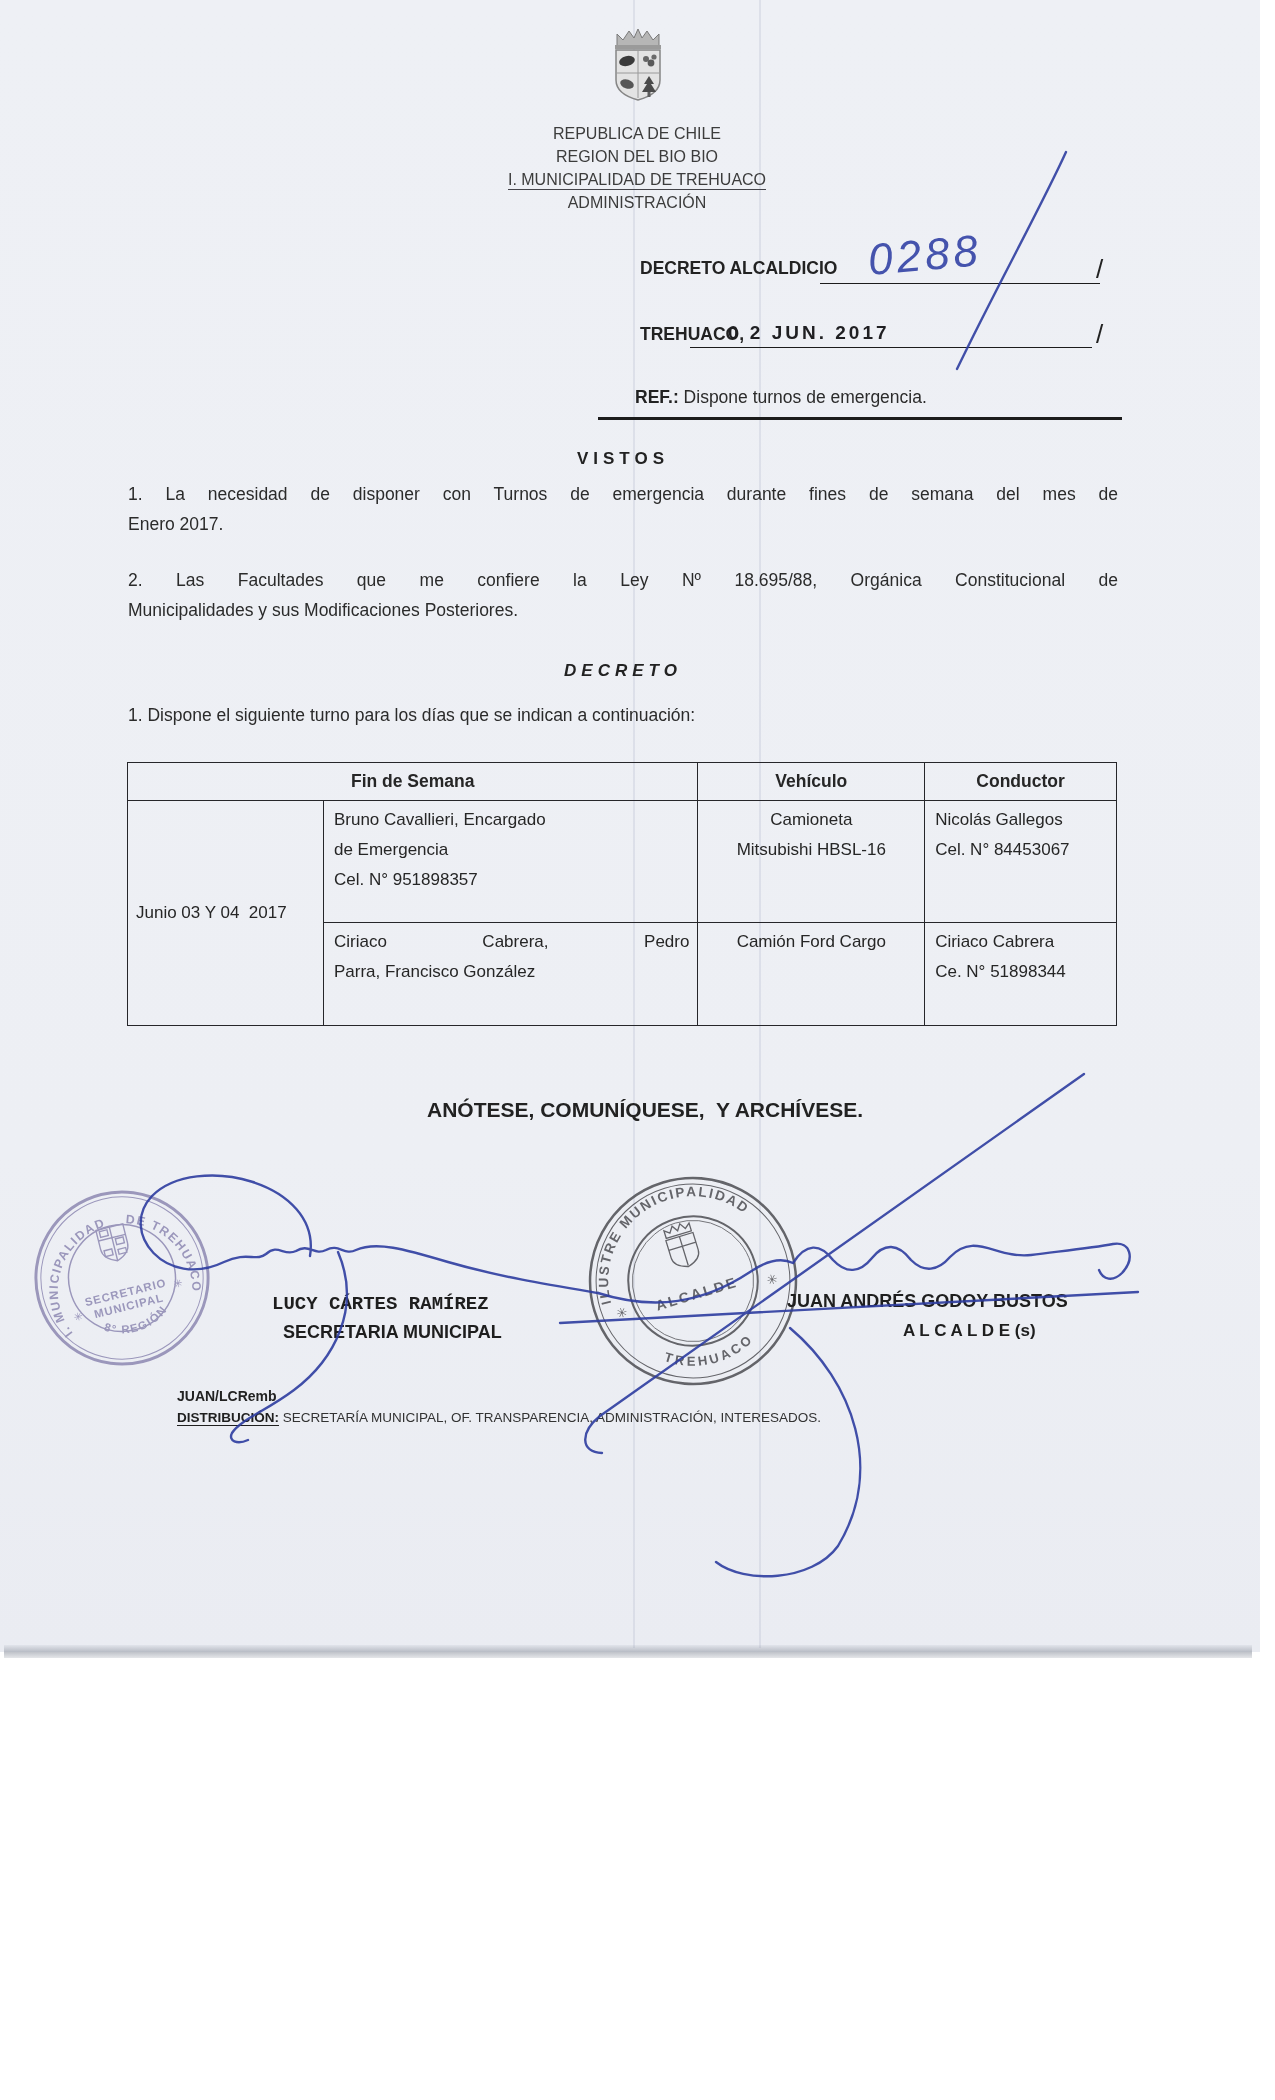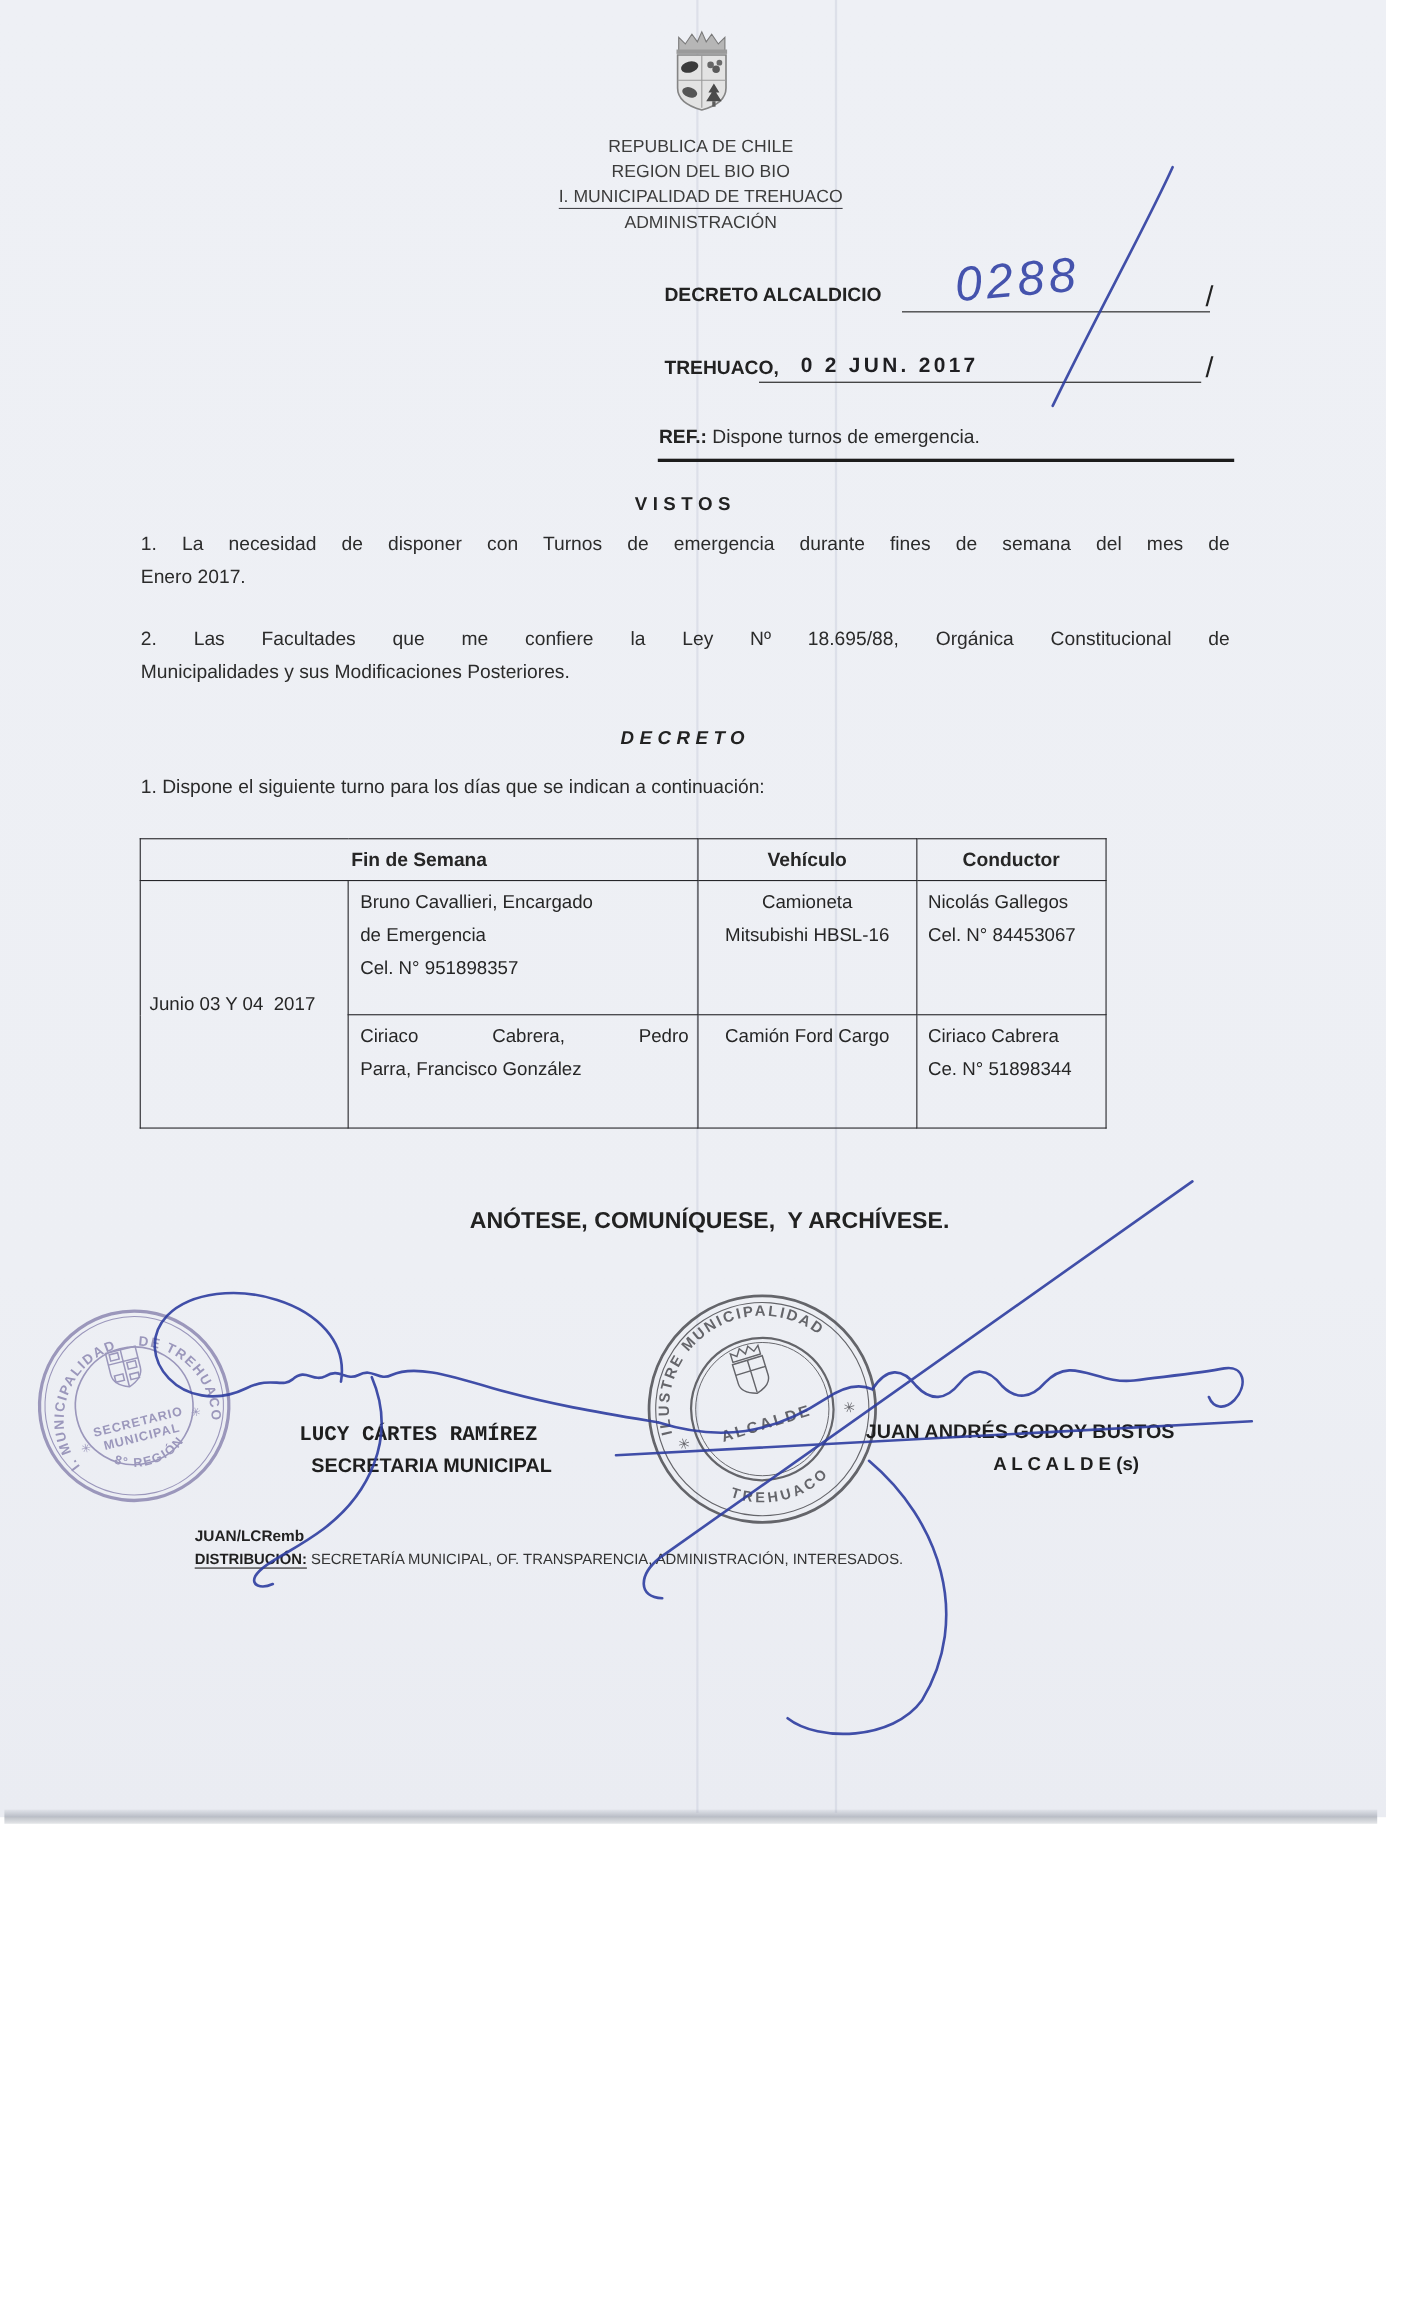--- a/index.html
+++ b/index.html
@@ -10,38 +10,38 @@
   .paper-edge{position:absolute;left:4px;top:1645px;width:1248px;height:13px;
          background:linear-gradient(180deg,rgba(150,156,168,0.10),rgba(140,146,158,0.55) 55%,rgba(150,156,168,0.25) 100%);}
   .crease{position:absolute;top:0;height:1648px;width:2px;background:rgba(190,196,212,0.35);}
   .abs{position:absolute;}
   
   .crest{position:absolute;left:601px;top:26px;width:74px;height:78px;}
   .hdr{position:absolute;left:437px;top:122px;width:400px;text-align:center;
        font-size:16px;line-height:23px;color:#3c3c3c;}
   .hdr .u{border-bottom:1.5px solid #44444a;padding-bottom:1px;}
   
-  .lbl{font-weight:bold;font-size:17.5px;color:#222;}
+  .lbl{font-weight:bold;font-size:17.5px;color:#222;margin-left:36px;}
   .decreto-label{left:604px;top:258px;}
   .trehuaco-label{left:604px;top:324px;}
   .hline{position:absolute;border-bottom:1.8px solid #1c1c1c;}
   .slash{position:absolute;font-size:26px;color:#222;font-weight:400;}
   .handnum{position:absolute;left:868px;top:230px;font-size:44px;font-style:italic;
            color:#3343a6;transform:rotate(-5deg);letter-spacing:4px;opacity:.9;}
   .datestamp{position:absolute;left:704px;top:322px;font-size:19px;font-weight:bold;
              letter-spacing:3px;color:#1f1f22;white-space:pre;margin-left:24px;}
   .refline{position:absolute;left:599px;top:387px;font-size:17.5px;width:530px;}
   .ref-underline{position:absolute;left:598px;top:390px;width:524px;height:27px;border-bottom:3px solid #1c1c1c;}
   
   .heading{position:absolute;left:128px;width:990px;text-align:center;font-weight:bold;
            font-size:17px;letter-spacing:5px;color:#222;}
   .para{position:absolute;left:128px;width:990px;font-size:17.5px;line-height:30px;color:#2b2b2b;}
   .jline{text-align:justify;text-align-last:justify;}
   
-  .dtable{position:absolute;left:127px;top:762px;width:879px;border-collapse:collapse;
+  .dtable{position:absolute;left:127px;top:762px;width:990px;border-collapse:collapse;
           font-size:17px;color:#262626;}
   .dtable th,.dtable td{border:1.7px solid #26262a;padding:2px 6px;vertical-align:top;}
   .dtable th{font-weight:bold;font-size:17.5px;text-align:center;height:33px;vertical-align:middle;}
   .dtable .date-cell{vertical-align:middle;white-space:pre;padding-left:8px;}
   .dtable .crew{padding:4px 8px 4px 10px;line-height:30px;}
   .dtable .veh{text-align:center;line-height:30px;padding-top:4px;}
   .dtable .drv{padding:4px 6px 4px 10px;line-height:30px;}
   .dtable .r1 td{height:113px;}
   .dtable .r2 td{height:94px;}
   .cellline{display:block;}

